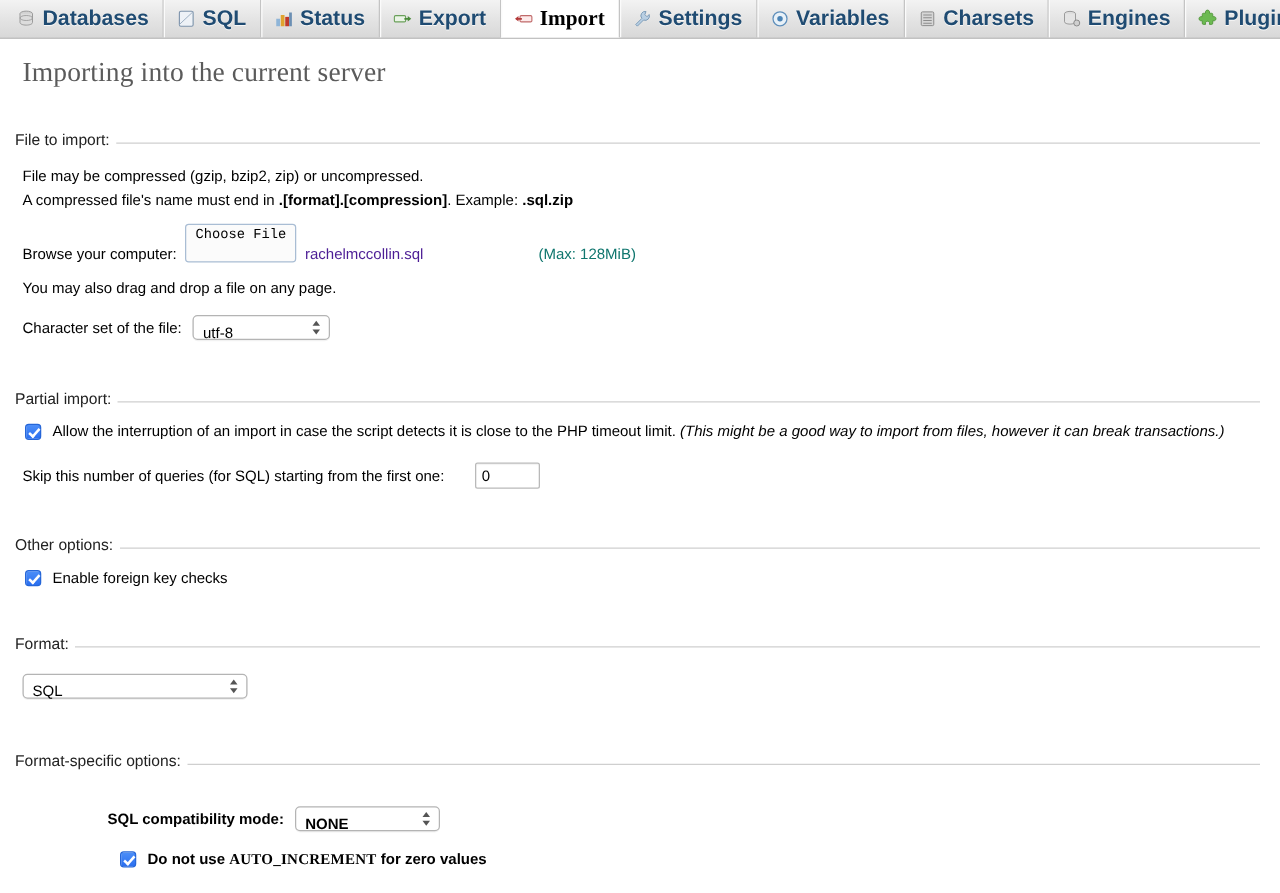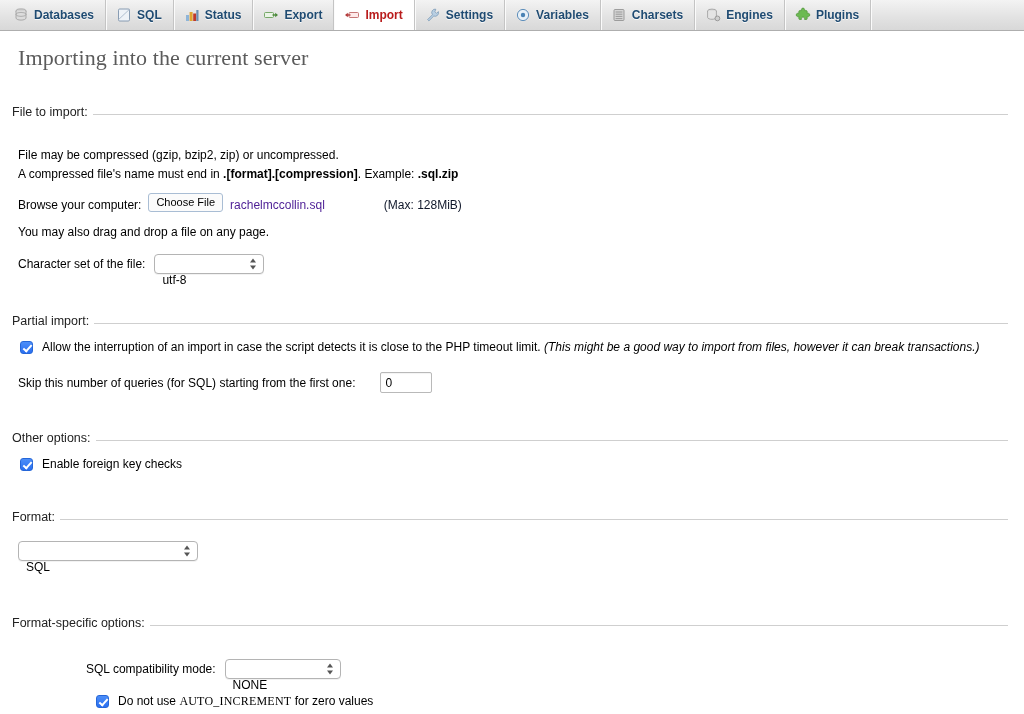--- a/index.html
+++ b/index.html
@@ -26,34 +26,35 @@
     padding-left: 4px;
     overflow: hidden;
   }
   .tab {
     display: flex;
     align-items: center;
     gap: 5px;
     padding: 0 11px 0 9px;
     border-right: 1px solid #c4c4c4;
     border-left: 1px solid #fbfbfb;
-    font-size: 12px;
+    font-size: 17px;
     font-weight: bold;
     color: #1f4b72;
     text-shadow: 0 1px 0 rgba(255,255,255,0.75);
     white-space: nowrap;
     cursor: default;
     position: relative;
   }
   .tab:first-child { border-left: none; }
   .tab.active {
     background: #ffffff;
     border-bottom: 1px solid #ffffff;
     margin-bottom: -1px;
-    color: #b91c1c;
+    color: #000000;
+    font-family: Liberation Serif, serif;
   }
   .tabfill {
     flex: 1;
     border-left: 1px solid #fbfbfb;
   }
 
   
   .ico { width: 16px; height: 16px; display: inline-block; position: relative; flex: 0 0 16px; }
   .ico svg { display: block; }
 
@@ -90,40 +91,40 @@
   }
 
   .blk-file { margin-top: 34px; }
   .blk-partial { margin-top: 40px; }
   .blk-other { margin-top: 38px; }
   .blk-format { margin-top: 37px; }
   .blk-fso { margin-top: 37px; }
 
   .line { line-height: 19px; }
 
-  .desc { margin-top: 24px; padding-left: 2px; }
+  .desc { margin-top: 10px; padding-left: 2px; }
   .desc b { font-weight: bold; }
 
   .browse-row {
     margin-top: 9px;
     padding-left: 2px;
     display: flex;
     align-items: flex-end;
     gap: 7px;
   }
-  .maxnote { margin-left: 52px; color: #0f172a; }
+  .maxnote { margin-left: 85px; color: #0f766e; }
 
   .filebtn {
-    font-family: Liberation Sans, sans-serif;
+    font-family: Liberation Mono, monospace;
     font-size: 11px;
     color: #000;
     background: #fbfbfb;
     border: 1px solid #a9bdd4;
     border-radius: 3px;
-    padding: 2px 7px 3px;
+    padding: 2px 7px 15px;
     line-height: 1.1;
     cursor: default;
   }
   .filename { color: #4c1d95; }
 
   .dragnote { margin-top: 11px; padding-left: 2px; }
 
   .charset-row {
     margin-top: 12px;
     padding-left: 2px;
@@ -141,21 +142,21 @@
     border-radius: 4px;
     box-shadow: 0 1px 0 rgba(0,0,0,0.05);
     height: 20px;
     cursor: default;
   }
   .popup .val {
     display: block;
     font-size: 12px;
     color: #000;
     line-height: 18px;
-    padding: 16px 24px 0 7px;
+    padding: 4px 24px 0 7px;
     white-space: nowrap;
     overflow: hidden;
   }
   .popup .arrows {
     position: absolute;
     right: 6px;
     top: 50%;
     transform: translateY(-50%);
     width: 7px;
     height: 13px;
@@ -218,21 +219,21 @@
     background: #fff;
     border-radius: 2px;
     font-family: "Liberation Sans", sans-serif;
     font-size: 12px;
     color: #000;
     padding: 0 4px;
     line-height: 19px;
     box-shadow: inset 0 1px 1px rgba(0,0,0,0.05);
   }
 
-  .indent-fso { padding-left: 70px; }
+  .indent-fso { padding-left: 70px; font-weight: bold; }
   .compat-row { margin-top: 26px; display: flex; align-items: center; gap: 9px; }
   .autoinc-row { margin-top: 14px; padding-left: 10px; }
   .mono-sc {
     font-family: "Liberation Serif", serif;
     font-variant: small-caps;
     font-size: 12px;
     letter-spacing: 0.2px;
   }
 
   .sep-spacer { height: 8px; }

